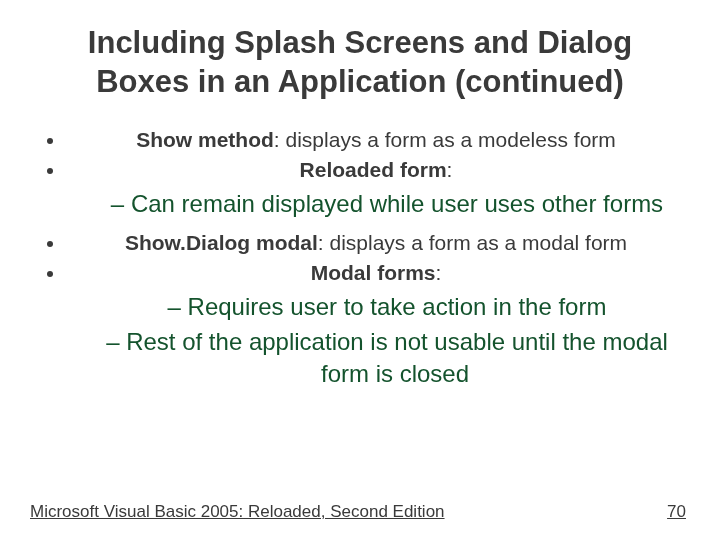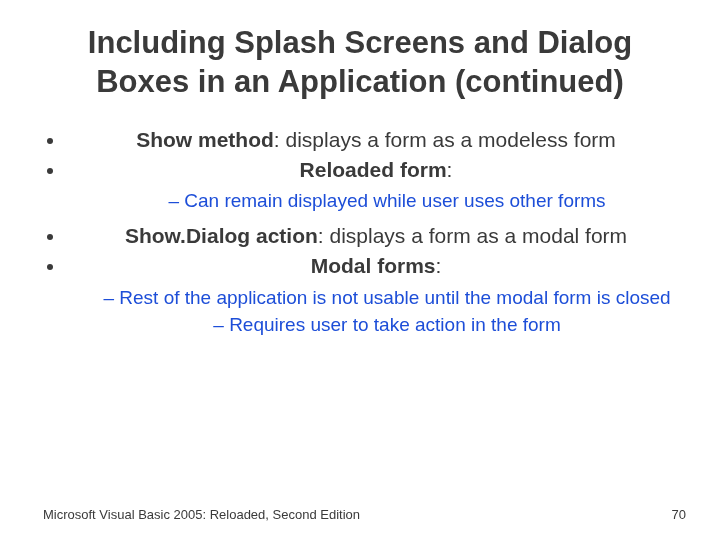--- a/index.html
+++ b/index.html
@@ -36,42 +36,43 @@
     line-height: 1.35;
     margin-bottom: 2px;
     color: #3a3a3a;
   }
   ul.sub {
     list-style: none;
     margin: 4px 0 8px 22px;
     padding-left: 0;
   }
   ul.sub > li {
-    font-size: 19px;
+    font-size: 24px;
     line-height: 1.35;
     margin-bottom: 2px;
-    color: #1d4ed8;
+    color: #14532d;
     text-indent: -16px;
     padding-left: 16px;
   }
   ul.sub > li::before {
     content: "– ";
   }
   .bold {
     font-weight: bold;
   }
   .footer {
     position: absolute;
-    left: 43px;
+    left: 30px;
     right: 34px;
     bottom: 18px;
     display: flex;
     justify-content: space-between;
-    font-size: 13px;
+    font-size: 17px;
     color: #3a3a3a;
+    text-decoration: underline;
   }
 </style>
 </head>
 <body>
 
 <div class="slide">
 
   <h1 class="title">Including Splash Screens and Dialog Boxes in an Application (continued)</h1>
 
   <ul class="top">
@@ -81,28 +82,28 @@
     </li>
 
     <li>
       <span class="bold">Reloaded form</span><span>:</span>
       <ul class="sub">
         <li>Can remain displayed while user uses other forms</li>
       </ul>
     </li>
 
     <li>
-      <span class="bold">Show.Dialog action</span><span>: displays a form as a modal form</span>
+      <span class="bold">Show.Dialog modal</span><span>: displays a form as a modal form</span>
     </li>
 
     <li>
       <span class="bold">Modal forms</span><span>:</span>
       <ul class="sub">
+        <li>Requires user to take action in the form</li>
         <li>Rest of the application is not usable until the modal form is closed</li>
-        <li>Requires user to take action in the form</li>
       </ul>
     </li>
 
   </ul>
 
   <div class="footer">
     <span>Microsoft Visual Basic 2005: Reloaded, Second Edition</span>
     <span>70</span>
   </div>
 

